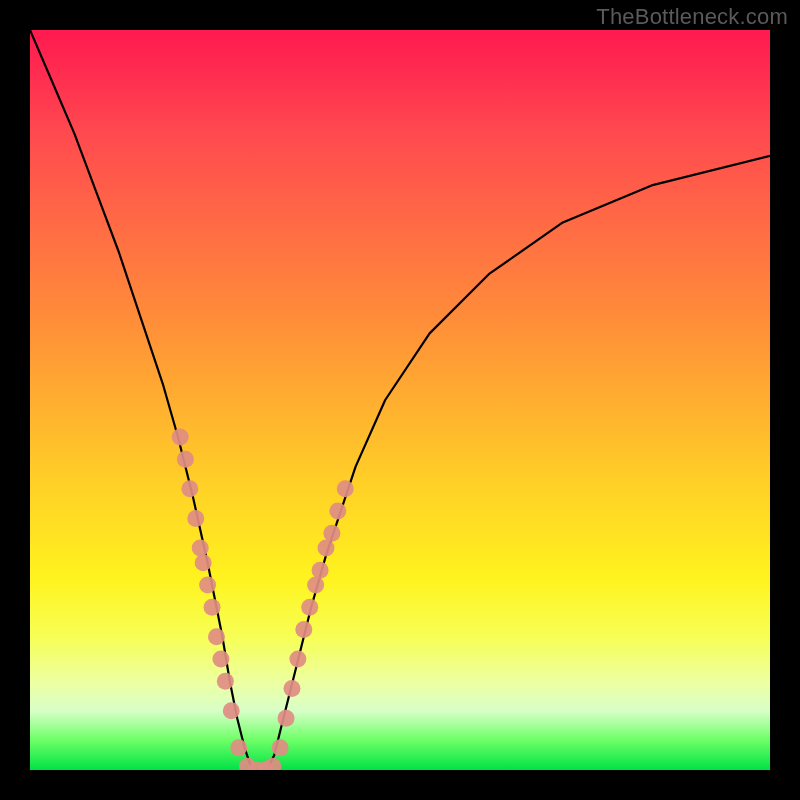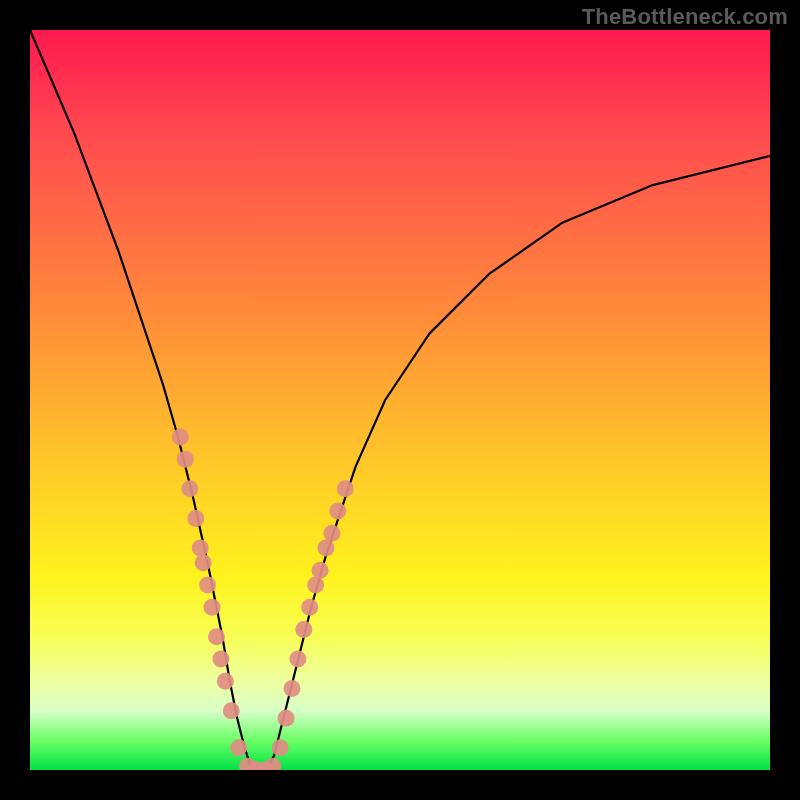--- a/index.html
+++ b/index.html
@@ -9,21 +9,21 @@
     width: 800px;
     height: 800px;
     background: #000;
   }
   .watermark {
     position: absolute;
     top: 4px;
     right: 12px;
     font-family: Arial, Helvetica, sans-serif;
     font-size: 22px;
-    font-weight: 700;
+    font-weight: 400;
     color: #5a5a5a;
     letter-spacing: 0.2px;
     z-index: 10;
   }
   .plot-area {
     position: absolute;
     left: 30px;
     top: 30px;
     width: 740px;
     height: 740px;

